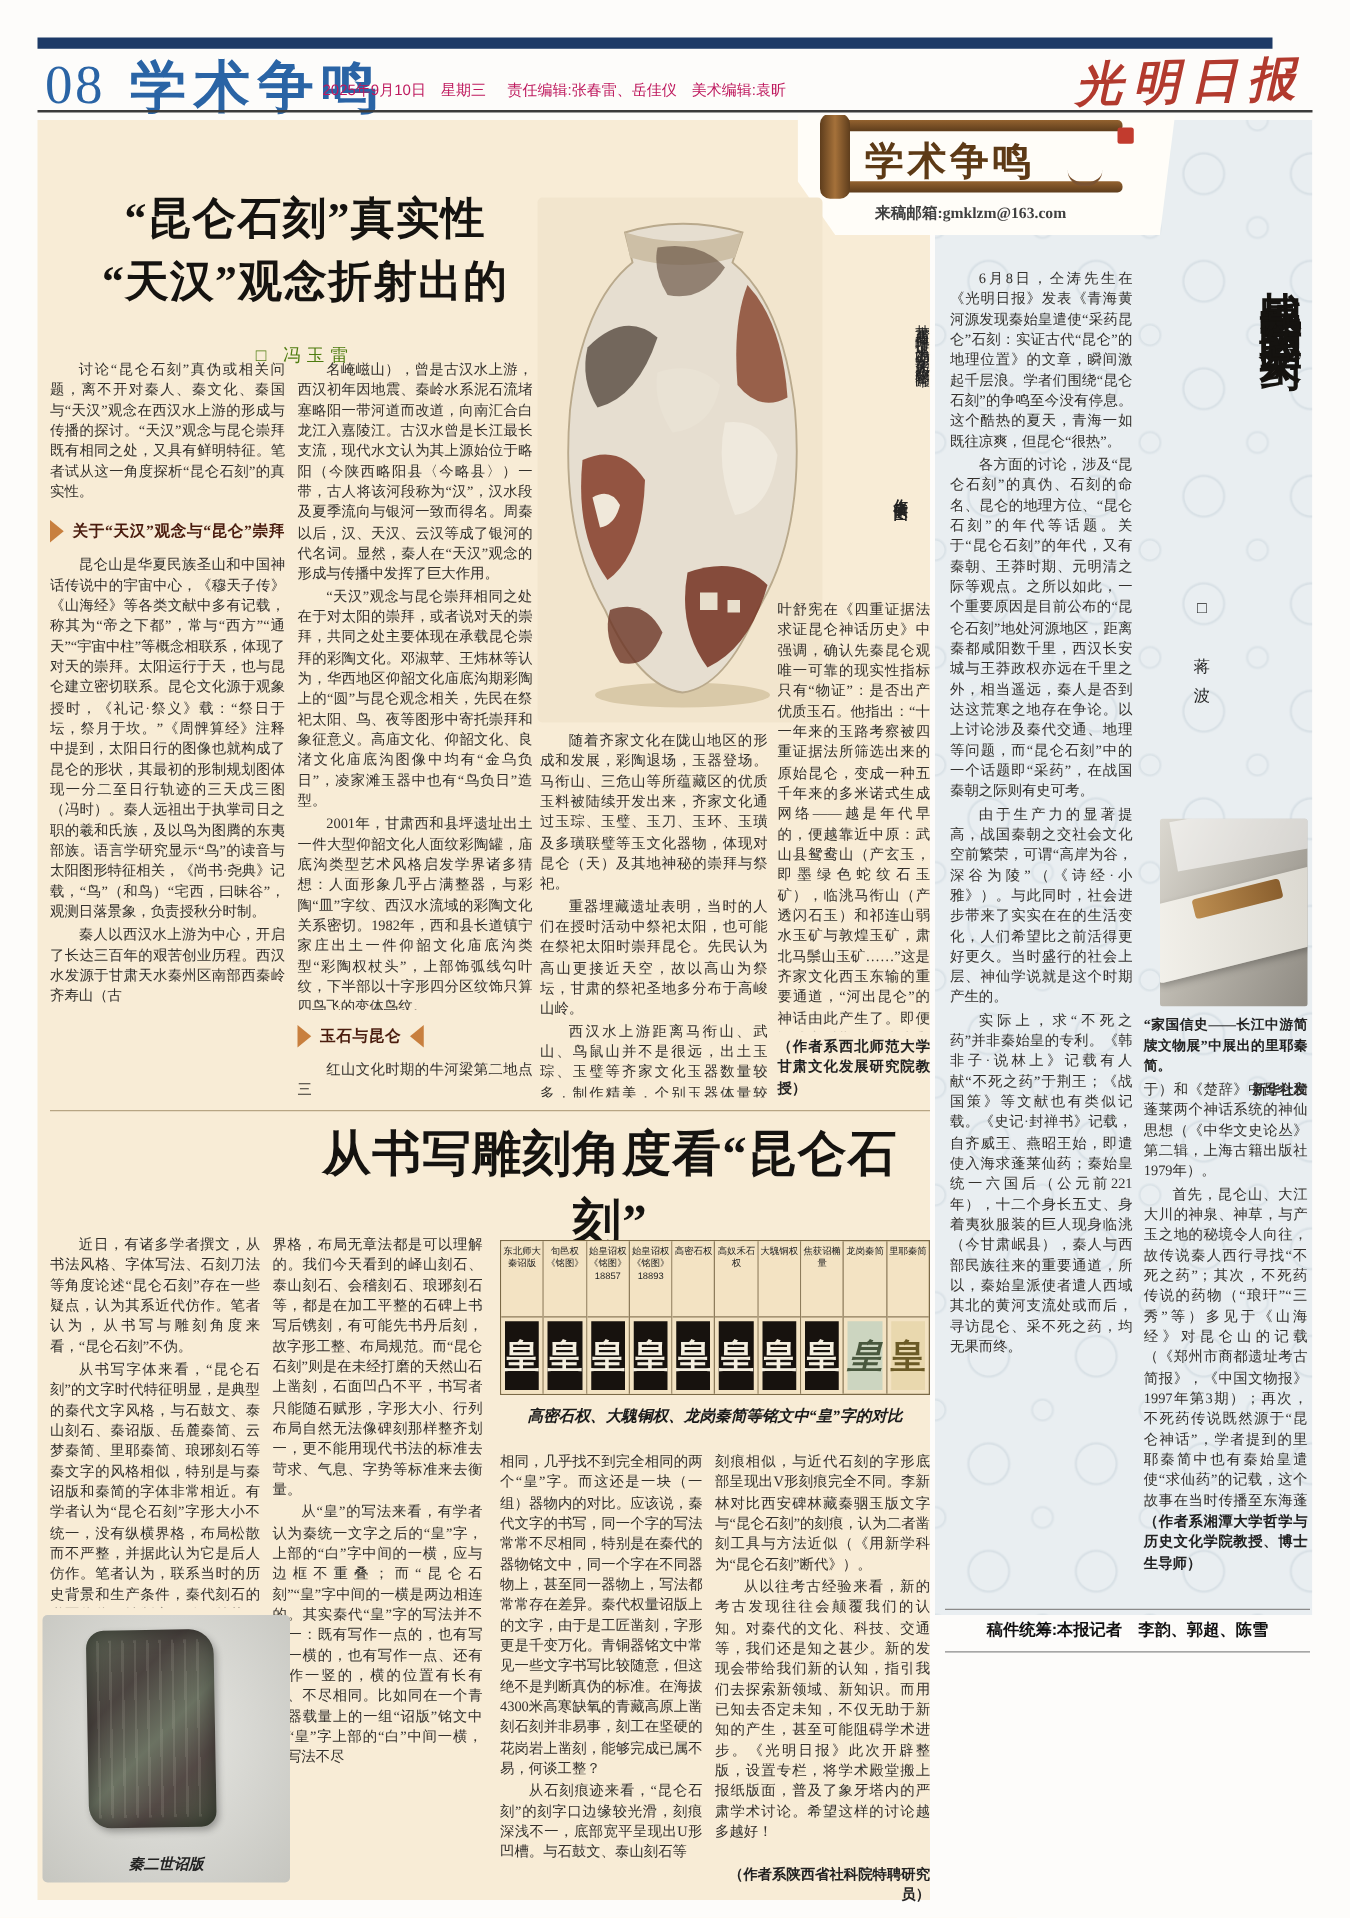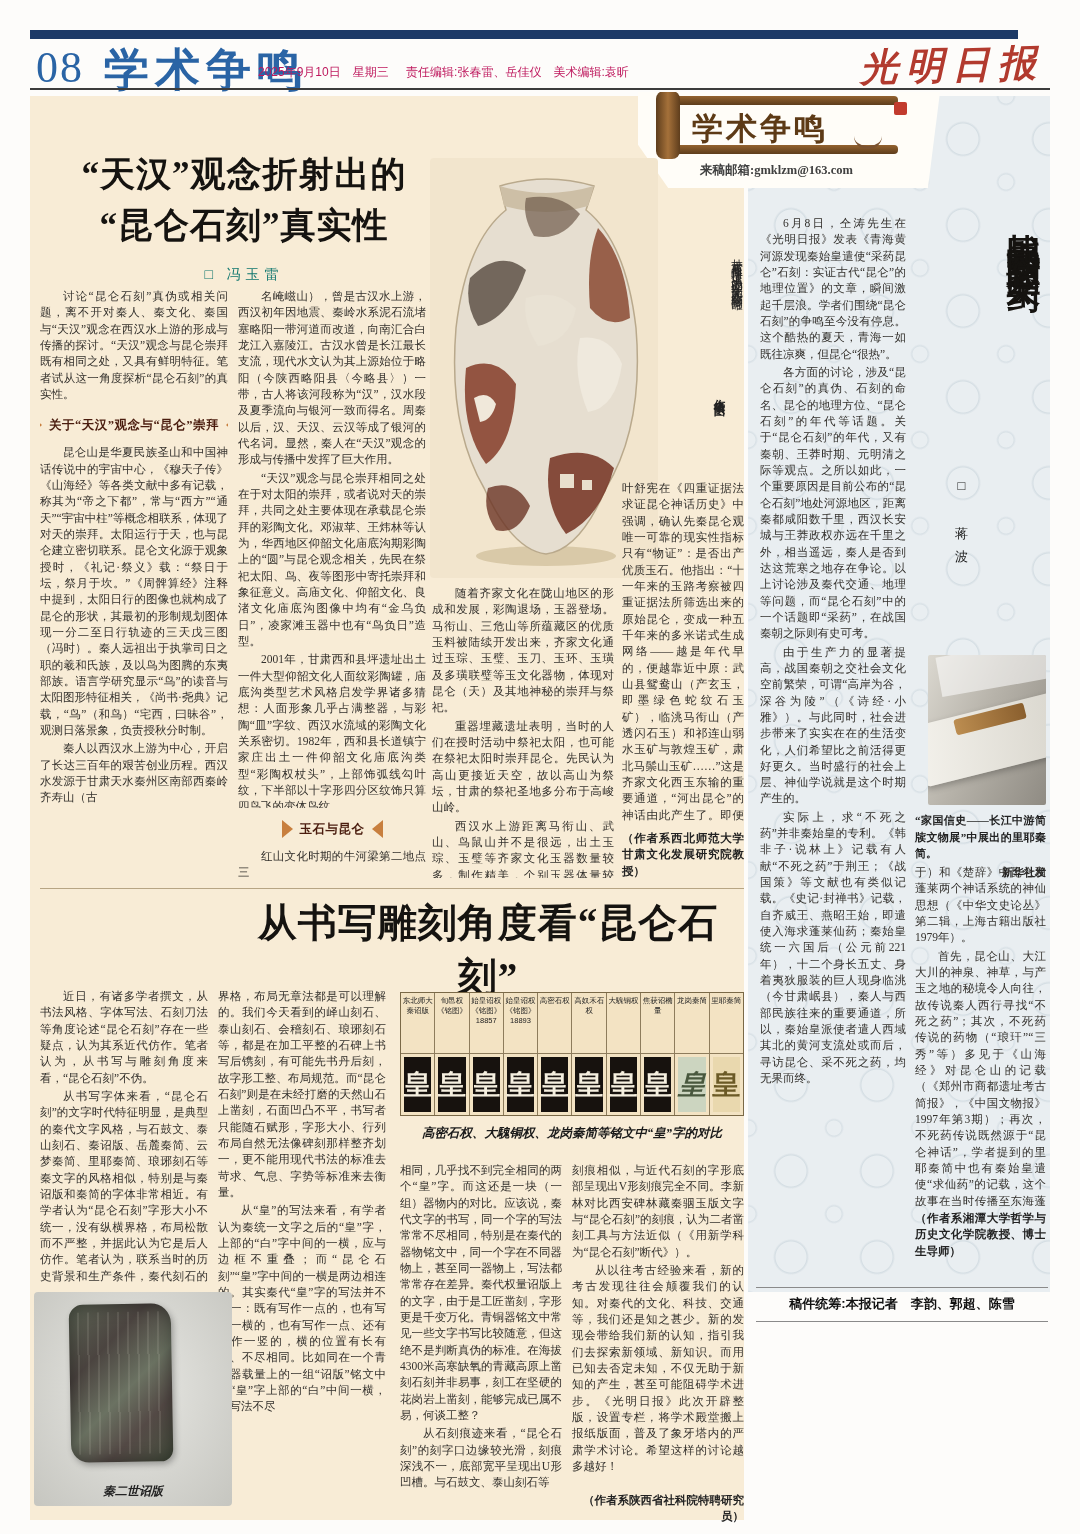--- a/index.html
+++ b/index.html
@@ -31,29 +31,29 @@
 #scroll .bar.top{top:0;} #scroll .bar.bot{bottom:0;}
 #scroll .roll{position:absolute;left:-2px;top:-5px;width:24px;height:68px;background:linear-gradient(90deg,#5e3d1c,#a5713a,#5e3d1c);border-radius:8px;}
 #mh-title{position:absolute;left:34px;top:12px;font-size:31px;font-weight:bold;color:#5d3a16;letter-spacing:3px;}
 #mh-swirl{position:absolute;left:196px;top:40px;width:28px;height:10px;border-bottom:3px solid #7a5230;border-radius:0 0 14px 14px;}
 #mh-seal{position:absolute;left:236px;top:6px;width:13px;height:13px;background:#c23b2e;border-radius:2px;}
 #mh-email{position:absolute;left:62px;top:70px;font-size:12.5px;font-weight:bold;color:#404040;font-family:Liberation Serif, serif;}
 
 .tcol{position:absolute;overflow:hidden;text-align:justify;}
 .tcol p{margin:0 0 2px 0;font-size:11.5px;line-height:1.42;color:#33302c;text-indent:2em;}
 .cont p:first-child{text-indent:0;}
-.bracket-head{display:flex;align-items:center;justify-content:center;gap:7px;font-weight:bold;color:#4a1c0e;margin:12px 0 10px 0;}
+.bracket-head{display:flex;align-items:center;justify-content:flex-start;gap:7px;font-weight:bold;color:#4a1c0e;margin:12px 0 10px 0;}
 .bracket-head .txt{font-size:12.5px;letter-spacing:.5px;white-space:nowrap;}
 .bracket-head::before{content:"";width:0;height:0;border-top:9px solid transparent;border-bottom:9px solid transparent;border-left:11px solid #c87f3e;}
 .bracket-head::after{content:"";width:0;height:0;border-top:9px solid transparent;border-bottom:9px solid transparent;border-right:11px solid #c87f3e;}
 .attrib{position:absolute;font-size:11.5px;font-weight:bold;color:#222;text-align:justify;line-height:1.42;}
 
 #a1-head{position:absolute;left:38px;top:150px;width:412px;text-align:center;}
 #a1-t1,#a1-t2{font-size:35px;font-weight:bold;color:#151310;letter-spacing:1px;line-height:1.45;}
-#a1-by{margin-top:14px;font-size:14px;letter-spacing:5px;color:#0f766e;}
+#a1-by{margin-top:24px;font-size:14px;letter-spacing:5px;color:#4d7c0f;}
 #potfig{position:absolute;left:430px;top:158px;width:228px;height:420px;background:#f2e5cd;border-radius:4px;}
 #potcapwrap{position:absolute;left:662px;top:250px;width:84px;height:224px;writing-mode:vertical-rl;}
 #potcap{font-size:11.5px;line-height:1.7;color:#222;letter-spacing:2px;}
 #potcredit{font-size:11.5px;font-weight:bold;color:#222;margin-top:140px;letter-spacing:2px;}
 #a1c1{left:40px;top:288px;width:188px;height:594px;}
 #a1c1-top{overflow:hidden;}
 #a1c1-rest{overflow:hidden;}
 #a1c2wrap{position:absolute;left:238px;top:288px;width:188px;height:594px;}
 #a1c2{height:520px;overflow:hidden;text-align:justify;}
 #a1c2 p,#a1c2b p,#a1c1 p{font-size:11.5px;line-height:1.42;margin:0 0 2px 0;color:#33302c;text-indent:2em;text-align:justify;}
@@ -135,22 +135,22 @@
       <div class="bar bot"></div>
       <div class="roll"></div>
       <div id="mh-title">学术争鸣</div>
       <div id="mh-swirl"></div>
       <div id="mh-seal"></div>
     </div>
     <div id="mh-email">来稿邮箱:gmklzm@163.com</div>
   </div>
 
   <div id="a1-head">
+    <div id="a1-t2">“昆仑石刻”真实性</div>
     <div id="a1-t1">“天汉”观念折射出的</div>
-    <div id="a1-t2">“昆仑石刻”真实性</div>
     <div id="a1-by">□ 冯玉雷</div>
   </div>
 
   <div id="potfig">
     <svg width="228" height="420" viewBox="0 0 228 420">
       <ellipse cx="116" cy="398" rx="70" ry="10" fill="#d9c9a8"></ellipse>
       <path d="M70 28 Q116 14 164 28 L156 52 Q196 84 206 170 Q214 268 176 330 Q150 392 116 396 Q82 392 54 330 Q18 268 26 170 Q36 84 76 52 Z" fill="#e6ded0" stroke="#b9a98c" stroke-width="1.5"></path>
       <path d="M70 28 Q116 42 164 28 L158 48 Q116 60 74 48 Z" fill="#cdbfa6"></path>
       <path d="M40 120 Q70 90 96 112 Q80 160 48 168 Q34 146 40 120Z" fill="#5e5248" opacity=".85"></path>
       <path d="M96 40 Q130 34 150 56 Q132 84 104 78 Q92 58 96 40Z" fill="#6e5a4a" opacity=".7"></path>

